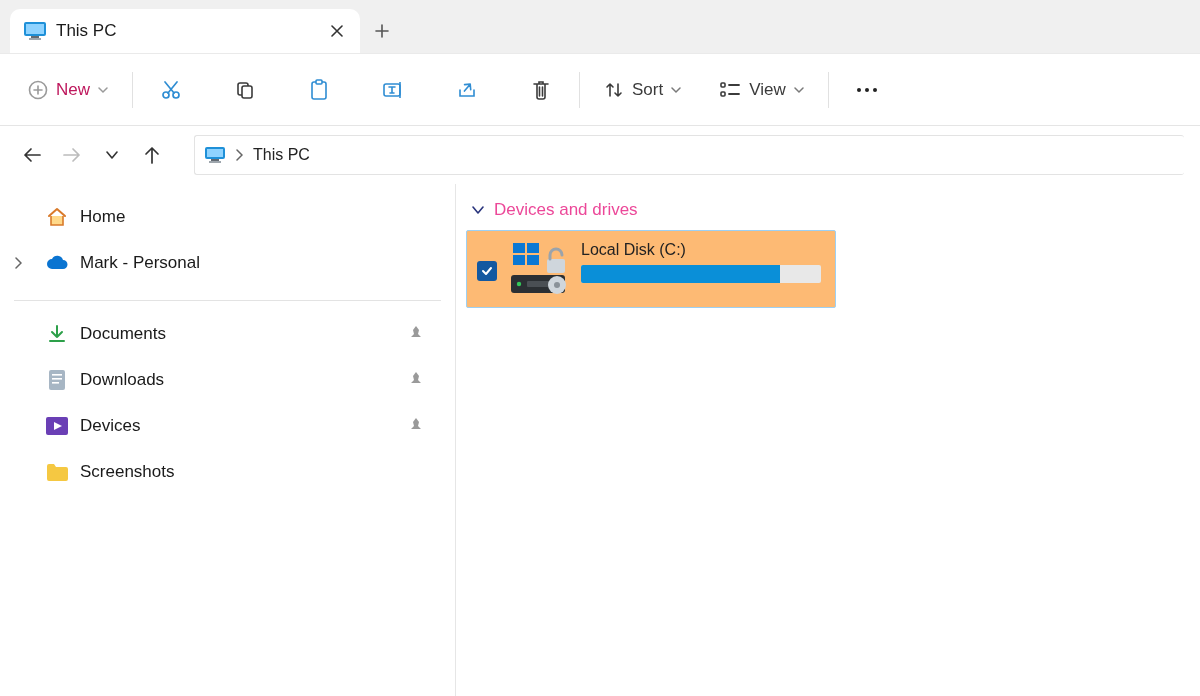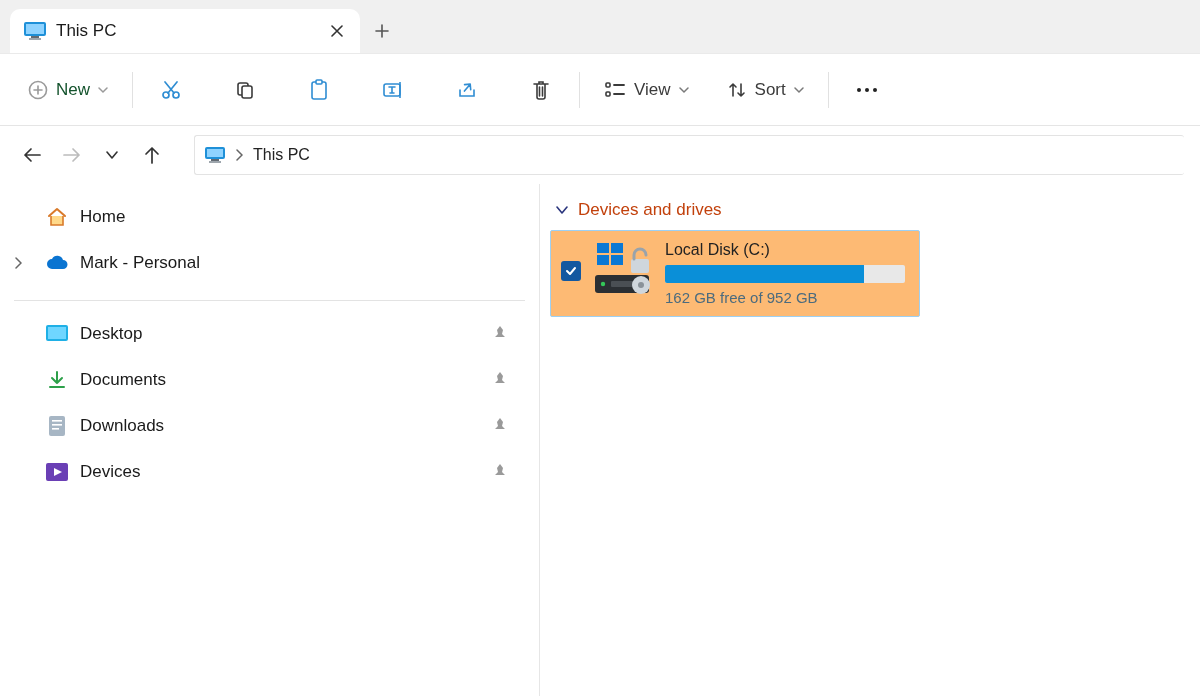--- a/index.html
+++ b/index.html
@@ -36,21 +36,21 @@
     display: flex;
     align-items: center;
     padding: 0 22px;
     gap: 0;
     border-bottom: 1px solid #e5e5e5;
     background: #fff;
   }
   .tb-group { display:flex; align-items:center; height: 44px; }
   .tb-sep { width:1px; height:36px; background:#e1e1e1; margin: 0 18px; }
   .tb-btn { display:flex; align-items:center; justify-content:center; height:40px; min-width:40px; padding:0 6px; color:#3b3b3b; cursor:pointer; border-radius:4px; gap:8px;}
-  .tb-btn.muted { color:#14532d; }
+  .tb-btn.muted { color:#be185d; }
   .tb-label { font-size:17px; }
   .chev { color:#7a7a7a; }
 
   
   .addr-row {
     height: 58px;
     display:flex;
     align-items:center;
     padding: 0 16px;
     gap: 8px;
@@ -70,21 +70,21 @@
     gap:10px;
     margin-left: 18px;
     background:#fff;
   }
   .crumb { font-size:16px; color:#222; }
   .crumb-sep { color:#777; }
 
   
   .body-split { display:flex; height: calc(696px - 54px - 72px - 58px); }
   .sidebar {
-    width: 540px;
+    width: 456px;
     border-right:1px solid #e6e6e6;
     padding: 10px 0 0 0;
   }
   .content { flex:1; padding: 14px 0 0 10px; }
 
   .side-item {
     display:flex; align-items:center;
     height: 46px;
     padding: 0 18px 0 44px;
     font-size: 17px;
@@ -97,21 +97,21 @@
   .side-item .icon-slot { width:26px; height:22px; margin-right:10px; display:flex; align-items:center; justify-content:center; }
   .side-item .pin {
     margin-left:auto; margin-right:14px;
     color:#777;
   }
   .side-divider { height:1px; background:#e3e3e3; margin: 14px 14px 10px 14px; }
 
   
   .section-head {
     display:flex; align-items:center; gap:10px;
-    color:#c2410c; font-size:17px;
+    color:#ec4899; font-size:17px;
     padding: 2px 0 10px 6px;
     cursor:pointer;
   }
   .drive-tile {
     display:flex;
     width: 370px;
     background:#fdba74;
     border:1px solid #9dd0f3;
     padding: 10px 12px 10px 10px;
     gap: 12px;
@@ -228,41 +228,41 @@
             <path d="M3 5 H17 M6 5 V18 A2 2 0 0 0 8 20 H12 A2 2 0 0 0 14 18 V5 M8 5 V3 H12 V5" fill="none" stroke="#3b3b3b" stroke-width="1.6" stroke-linecap="round"></path>
             <path d="M8.5 8 V17 M11.5 8 V17" stroke="#3b3b3b" stroke-width="1.6" stroke-linecap="round"></path>
           </svg>
       </span>
     </div>
   </div>
   <div class="tb-sep"></div>
   <div class="tb-group" style="gap:26px;">
     <div class="tb-btn">
       <span>
+        <svg width="20" height="20" viewBox="0 0 20 20">
+            <path d="M6 16 V4 M6 4 L3 7 M6 4 L9 7" stroke="#3b3b3b" stroke-width="1.6" fill="none" stroke-linecap="round" stroke-linejoin="round"></path>
+            <path d="M14 4 V16 M14 16 L11 13 M14 16 L17 13" stroke="#3b3b3b" stroke-width="1.6" fill="none" stroke-linecap="round" stroke-linejoin="round"></path>
+          </svg>
+      </span>
+      <span class="tb-label">Sort</span>
+      <span class="chev">
+        <svg width="10" height="8" viewBox="0 0 10 8">
+            <path d="M1 2 L5 6 L9 2" stroke="#7a7a7a" stroke-width="1.5" fill="none" stroke-linecap="round"></path>
+          </svg>
+      </span>
+    </div>
+    <div class="tb-btn">
+      <span>
         <svg width="22" height="18" viewBox="0 0 22 18">
             <rect x="2" y="2" width="4" height="4" rx="1" fill="none" stroke="#3b3b3b" stroke-width="1.6"></rect>
             <rect x="2" y="11" width="4" height="4" rx="1" fill="none" stroke="#3b3b3b" stroke-width="1.6"></rect>
             <path d="M10 4 H20 M10 13 H20" stroke="#3b3b3b" stroke-width="1.8" stroke-linecap="round"></path>
           </svg>
       </span>
       <span class="tb-label">View</span>
-      <span class="chev">
-        <svg width="10" height="8" viewBox="0 0 10 8">
-            <path d="M1 2 L5 6 L9 2" stroke="#7a7a7a" stroke-width="1.5" fill="none" stroke-linecap="round"></path>
-          </svg>
-      </span>
-    </div>
-    <div class="tb-btn">
-      <span>
-        <svg width="20" height="20" viewBox="0 0 20 20">
-            <path d="M6 16 V4 M6 4 L3 7 M6 4 L9 7" stroke="#3b3b3b" stroke-width="1.6" fill="none" stroke-linecap="round" stroke-linejoin="round"></path>
-            <path d="M14 4 V16 M14 16 L11 13 M14 16 L17 13" stroke="#3b3b3b" stroke-width="1.6" fill="none" stroke-linecap="round" stroke-linejoin="round"></path>
-          </svg>
-      </span>
-      <span class="tb-label">Sort</span>
       <span class="chev">
         <svg width="10" height="8" viewBox="0 0 10 8">
             <path d="M1 2 L5 6 L9 2" stroke="#7a7a7a" stroke-width="1.5" fill="none" stroke-linecap="round"></path>
           </svg>
       </span>
     </div>
   </div>
   <div class="tb-sep"></div>
   <div class="tb-btn">
     <span>
@@ -337,34 +337,20 @@
       <span class="icon-slot">
         <svg width="24" height="16" viewBox="0 0 24 16">
             <path d="M7 14 A5 5 0 0 1 7 4 A6 6 0 0 1 18 5 A4.5 4.5 0 0 1 18 14 Z" fill="#0a74d1"></path>
           </svg>
       </span>
       <span>Mark - Personal</span>
     </div>
 
     <div class="side-divider"></div>
 
-    <div class="side-item">
-      <span class="icon-slot">
-        <svg width="22" height="18" viewBox="0 0 22 18">
-            <rect x="0" y="0" width="22" height="16" rx="2" fill="#1fb0e6"></rect>
-            <rect x="2" y="2" width="18" height="12" fill="#6fd6ff"></rect>
-          </svg>
-      </span>
-      <span>Desktop</span>
-      <span class="pin">
-        <svg width="14" height="16" viewBox="0 0 14 16">
-            <path d="M7 0 L10 4 L9 8 L12 11 H2 L5 8 L4 4 Z M7 11 V16" fill="#9a9a9a"></path>
-          </svg>
-      </span>
-    </div>
 
     <div class="side-item">
       <span class="icon-slot">
         <svg width="20" height="20" viewBox="0 0 20 20">
             <path d="M10 2 V13 M10 13 L5 8 M10 13 L15 8" stroke="#2da04a" stroke-width="2" fill="none" stroke-linecap="round" stroke-linejoin="round"></path>
             <path d="M3 17 H17" stroke="#2da04a" stroke-width="2" stroke-linecap="round"></path>
           </svg>
       </span>
       <span>Documents</span>
       <span class="pin">
@@ -401,20 +387,28 @@
           </svg>
       </span>
       <span>Devices</span>
       <span class="pin">
         <svg width="14" height="16" viewBox="0 0 14 16">
             <path d="M7 0 L10 4 L9 8 L12 11 H2 L5 8 L4 4 Z M7 11 V16" fill="#9a9a9a"></path>
           </svg>
       </span>
     </div>
 
+    <div class="side-item">
+      <span class="icon-slot">
+        <svg width="22" height="18" viewBox="0 0 22 18">
+            <path d="M1 3 A2 2 0 0 1 3 1 H8 L10 4 H20 A2 2 0 0 1 22 6 V16 A2 2 0 0 1 20 18 H3 A2 2 0 0 1 1 16 Z" fill="#f5c842"></path>
+          </svg>
+      </span>
+      <span>Screenshots</span>
+    </div>
 
   </div>
 
   <div class="content">
     <div class="section-head">
       <span>
         <svg width="12" height="10" viewBox="0 0 12 10">
             <path d="M1 2 L6 8 L11 2" stroke="#2a357d" stroke-width="1.6" fill="none" stroke-linecap="round" stroke-linejoin="round"></path>
           </svg>
       </span>
@@ -446,17 +440,16 @@
 
           <circle cx="48" cy="44" r="9" fill="#cfd6dc"></circle>
             <circle cx="48" cy="44" r="3" fill="#8a9299"></circle>
         </svg>
       </div>
       <div class="drive-meta">
         <div class="drive-name">Local Disk (C:)</div>
         <div class="drive-bar">
           <div class="drive-bar-fill" style="width:83%"></div>
         </div>
-        <div class="drive-free">162 GB free of 952 GB</div>
       </div>
     </div>
   </div>
 </div>
 
 </body></html>

